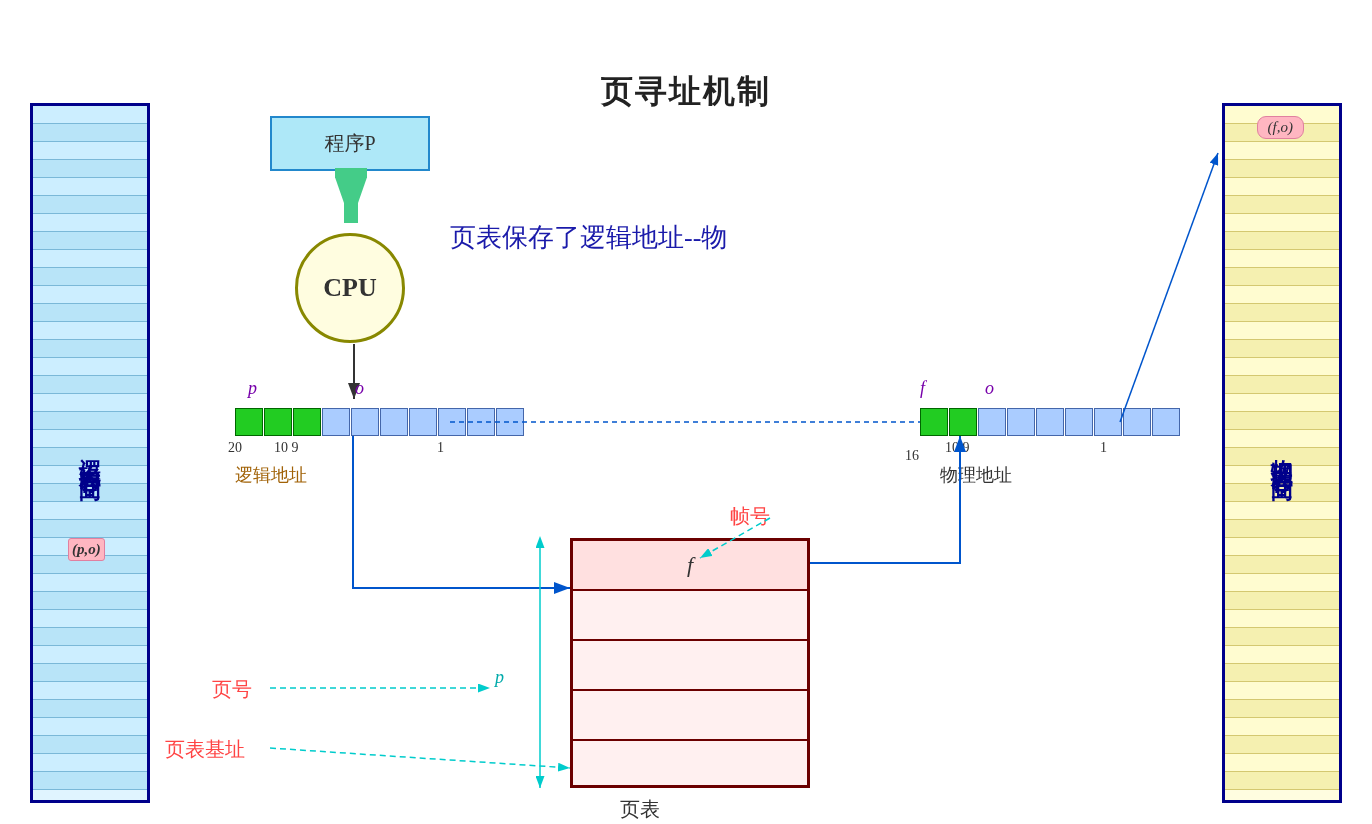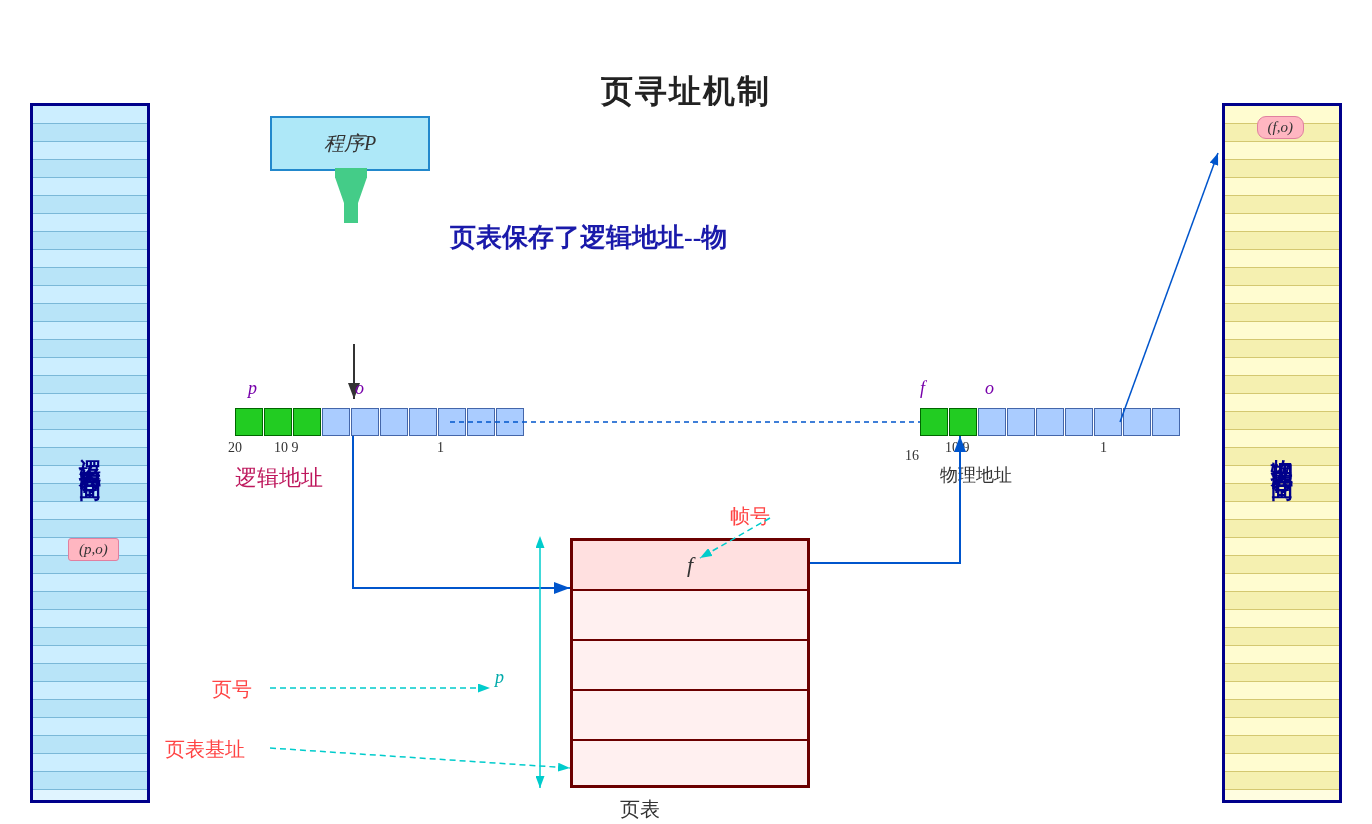--- a/index.html
+++ b/index.html
@@ -71,25 +71,26 @@
     }
     .left-memory-stripe:nth-child(odd) {
       background: #b8e4f8;
     }
     .left-p-o-label {
       position: absolute;
       left: 68px;
       top: 490px;
       background: #ffb6c1;
       border: 1px solid #e080a0;
-      padding: 2px 10px;
+      padding: 2px 3px;
       font-size: 15px;
       color: #333;
       font-style: italic;
       border-radius: 3px;
+      font-weight: bold;
     }
 
     
     .right-memory {
       position: absolute;
       right: 30px;
       top: 55px;
       width: 120px;
       height: 700px;
       border: 3px solid #00008B;
@@ -144,21 +145,20 @@
       top: 68px;
       width: 160px;
       height: 55px;
       background: #aee8f8;
       border: 2px solid #2288cc;
       display: flex;
       align-items: center;
       justify-content: center;
       font-size: 20px;
       color: #333;
-      font-style: italic;
     }
 
     
     .cpu-circle {
       position: absolute;
       left: 295px;
       top: 185px;
       width: 110px;
       height: 110px;
       border-radius: 50%;
@@ -173,21 +173,21 @@
     }
 
     
     .desc-text {
       position: absolute;
       left: 450px;
       top: 170px;
       font-size: 26px;
       color: #1a1aaa;
       line-height: 1.5;
-      font-weight: bold;
+      font-weight: normal;
     }
 
     
     .logical-addr-bar {
       position: absolute;
       left: 235px;
       top: 360px;
       display: flex;
       flex-direction: row;
       height: 28px;
@@ -297,22 +297,22 @@
       top: 392px;
       font-size: 14px;
       color: #333;
     }
 
     
     .logical-addr-label {
       position: absolute;
       left: 235px;
       top: 415px;
-      font-size: 22px;
-      color: #be185d;
+      font-size: 18px;
+      color: #a16207;
     }
     .physical-addr-label {
       position: absolute;
       left: 940px;
       top: 415px;
       font-size: 18px;
       color: #333;
     }
 
     
@@ -499,20 +499,21 @@
 
   <svg style="position:absolute;left:335px;top:120px;width:32px;height:65px;">
     <defs>
       <marker id="arrowGreen" markerWidth="10" markerHeight="7" refX="10" refY="3.5" orient="auto">
         <polygon points="0 0, 10 3.5, 0 7" fill="#44cc88"></polygon>
       </marker>
     </defs>
     <line x1="16" y1="0" x2="16" y2="55" stroke="#44cc88" stroke-width="14" marker-end="url(#arrowGreen)"></line>
   </svg>
 
+  <div class="cpu-circle">CPU</div>
 
   <svg style="position:absolute;left:344px;top:296px;width:20px;height:65px;">
     <defs>
       <marker id="arrowBlack" markerWidth="8" markerHeight="6" refX="8" refY="3" orient="auto">
         <polygon points="0 0, 8 3, 0 6" fill="#333"></polygon>
       </marker>
     </defs>
     <line x1="10" y1="0" x2="10" y2="55" stroke="#333" stroke-width="2" marker-end="url(#arrowBlack)"></line>
   </svg>
 

